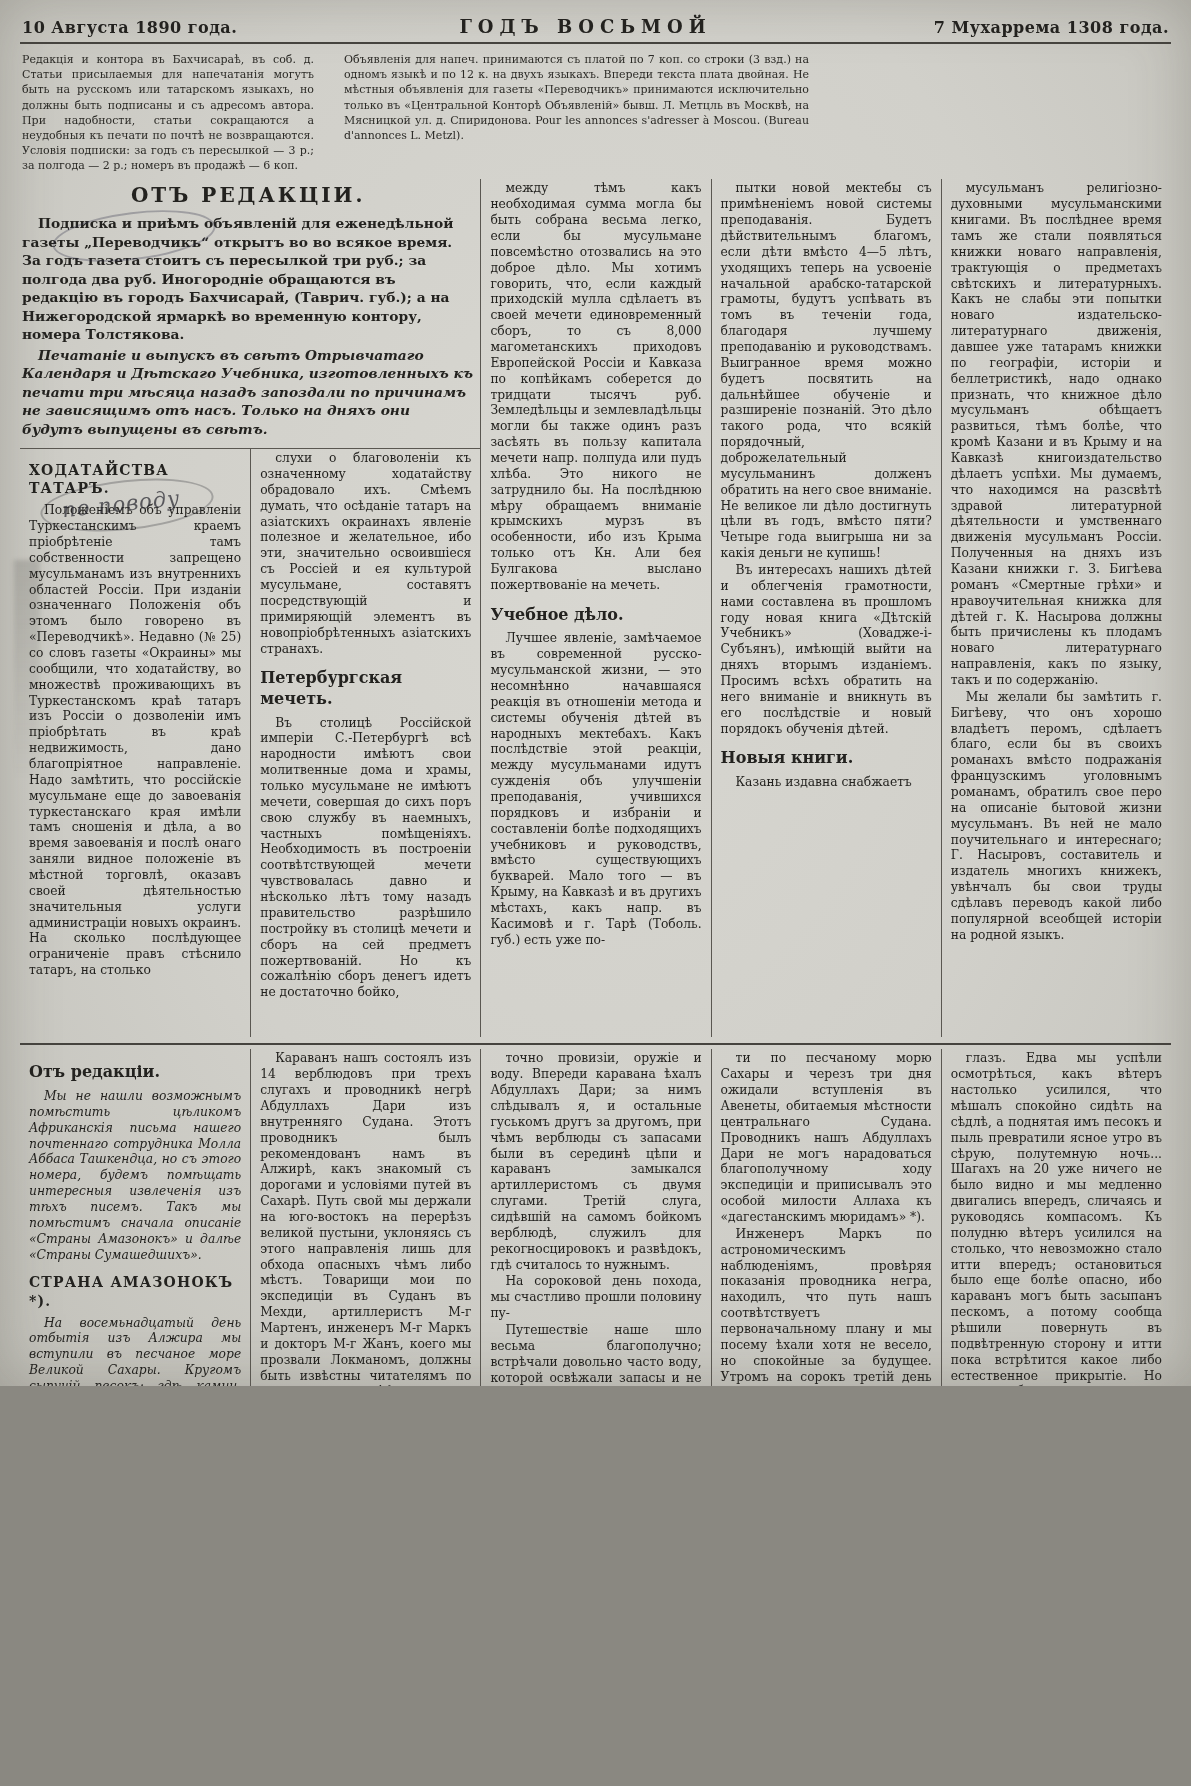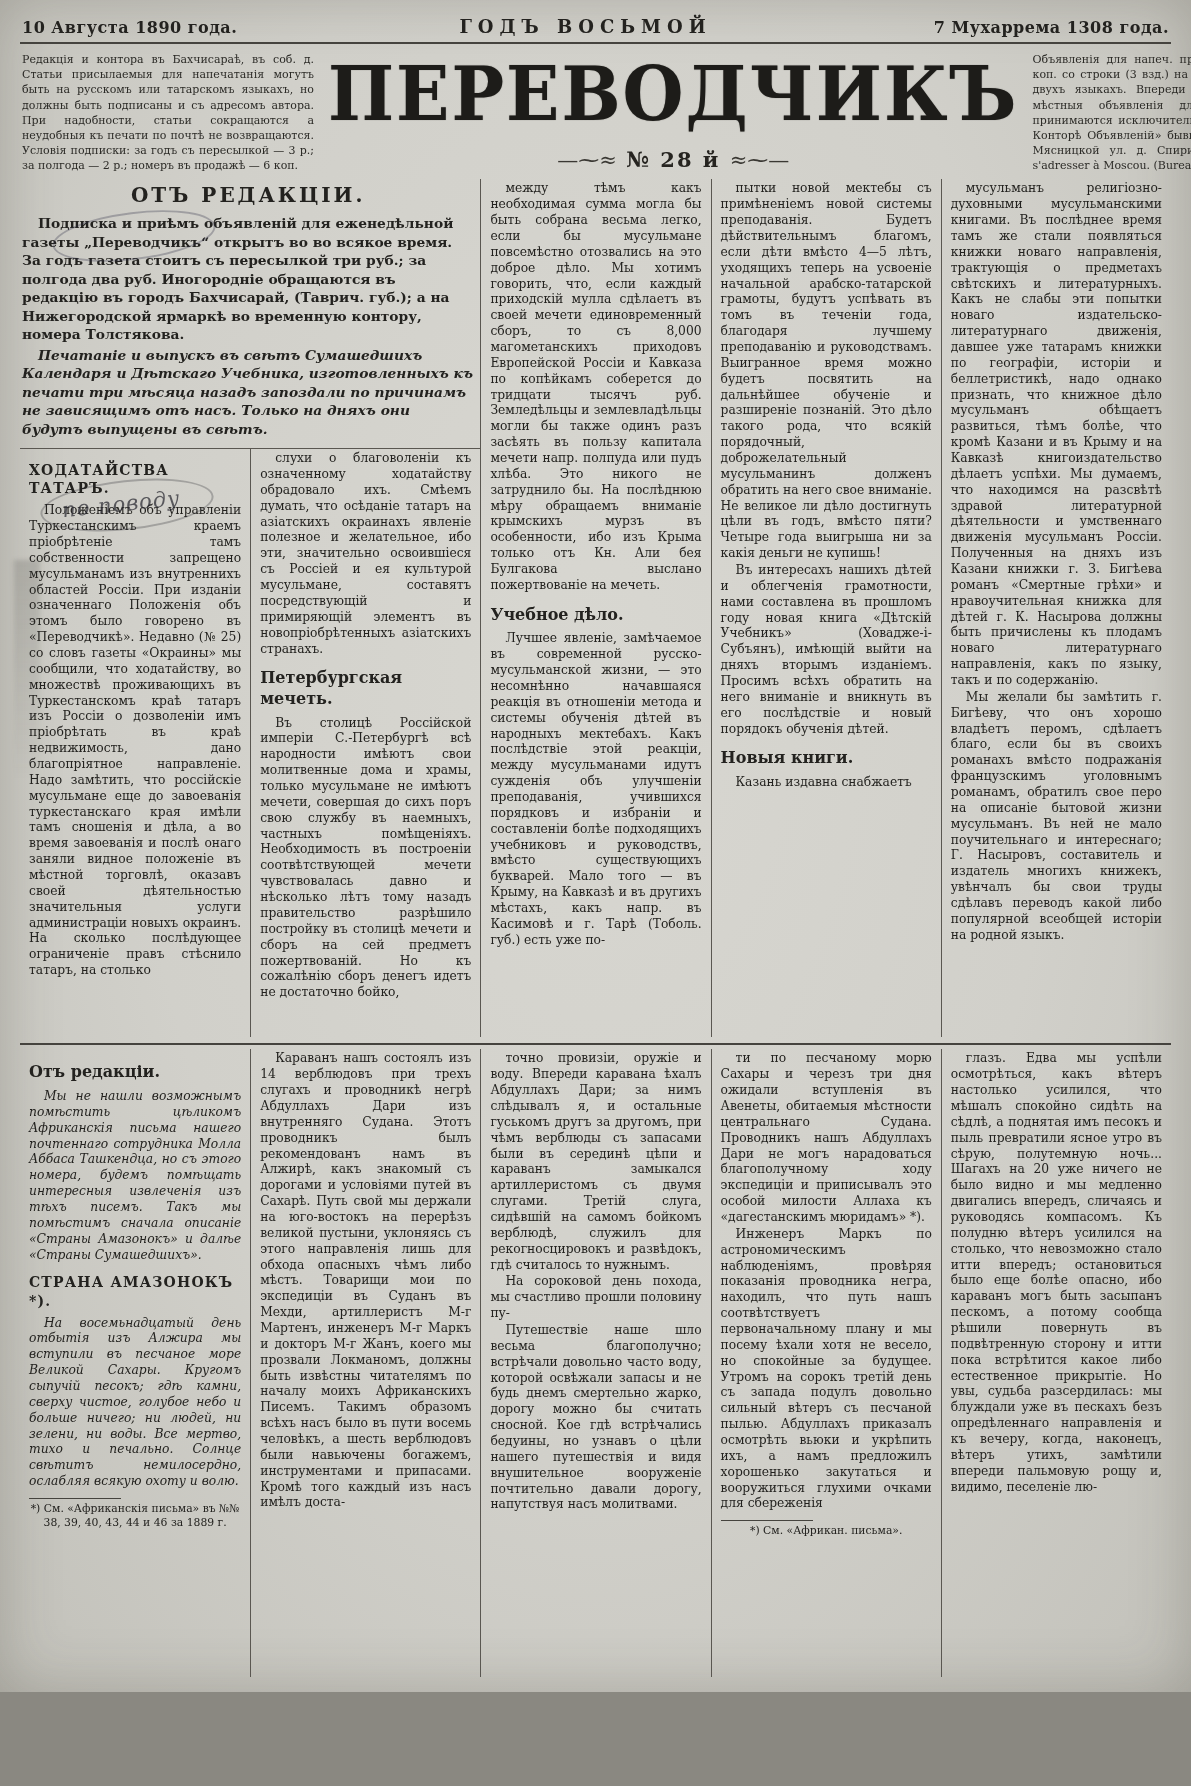--- a/index.html
+++ b/index.html
@@ -1,18 +1,18 @@
 <!DOCTYPE html>
 <html><head>
 <meta charset="utf-8">
 <style>
   html,body{margin:0;padding:0;background:#8a8881;}
   .sheet{
     position:relative;
-    width:1191px;height:1692px;
+    width:1191px;height:1386px;
     margin:0 auto;
     background:
       radial-gradient(ellipse at 50% 40%, #d8d7d1 0%, #d1d0ca 55%, #c2c1ba 100%);
     color:#23221f;
     font-family:"DejaVu Serif","Liberation Serif",serif;
     overflow:hidden;
     box-shadow:inset 0 0 60px rgba(60,55,45,.25);
   }
   .inner{padding:12px 20px 0 20px;}
 
@@ -20,21 +20,21 @@
   .hdr-row{
     display:flex;justify-content:space-between;align-items:flex-end;
     border-bottom:2px solid #45433e;
     padding:4px 2px 5px 2px;
   }
   .hdr-date{font-size:16px;font-weight:bold;letter-spacing:.5px;}
   .hdr-edition{font-size:18px;font-weight:bold;letter-spacing:6px;}
 
   
   .masthead{
-    display:grid;grid-template-columns:292px 1fr 330px;gap:14px;
+    display:grid;grid-template-columns:292px 1fr 330px;gap:30px;
     padding:8px 2px 2px 2px;align-items:start;
   }
   .notice{
     font-size:11px;line-height:1.38;text-align:justify;color:#2b2a26;
   }
   .mast-center{text-align:center;}
   .mast-title{
     font-size:70px;font-weight:bold;letter-spacing:2px;line-height:1.02;
     margin-top:6px;
     transform:scaleY(1.08);
@@ -125,40 +125,32 @@
   <div class="inner">
 
     <div class="hdr-row">
       <div class="hdr-date">10 Августа 1890 года.</div>
       <div class="hdr-edition">ГОДЪ ВОСЬМОЙ</div>
       <div class="hdr-date">7 Мухаррема 1308 года.</div>
     </div>
 
     <div class="masthead">
       <div class="notice">Редакція и контора въ Бахчисараѣ, въ соб. д. Статьи присылаемыя для напечатанія могутъ быть на русскомъ или татарскомъ языкахъ, но должны быть подписаны и съ адресомъ автора. При надобности, статьи сокращаются а неудобныя къ печати по почтѣ не возвращаются. Условія подписки: за годъ съ пересылкой — 3 р.; за полгода — 2 р.; номеръ въ продажѣ — 6 коп.</div>
-      <div class="mast-center">
-        <div class="mast-title">ПЕРЕВОДЧИКЪ</div>
-        <div class="issue-line">
-          <span class="issue-orn">—⁓≈</span>
-          <span>№ 28 й</span>
-          <span class="issue-orn">≈⁓—</span>
-        </div>
-      </div>
       <div class="notice">Объявленія для напеч. принимаются съ платой по 7 коп. со строки (3 взд.) на одномъ языкѣ и по 12 к. на двухъ языкахъ. Впереди текста плата двойная. Не мѣстныя объявленія для газеты «Переводчикъ» принимаются исключительно только въ «Центральной Конторѣ Объявленій» бывш. Л. Метцль въ Москвѣ, на Мясницкой ул. д. Спиридонова. Pour les annonces s'adresser à Moscou. (Bureau d'annonces L. Metzl).</div>
     </div>
 
 
     <div class="top-grid">
 
       <div class="span2">
         <div class="from-red">
           <div class="sec-head-big">ОТЪ РЕДАКЦІИ.</div>
           <div class="lede">
             <p>Подписка и приѣмъ объявленій для еженедѣльной газеты „Переводчикъ“ открытъ во во всякое время. За годъ газета стоитъ съ пересылкой три руб.; за полгода два руб. Иногородніе обращаются въ редакцію въ городъ Бахчисарай, (Таврич. губ.); а на Нижегородской ярмаркѣ во временную контору, номера Толстякова.</p>
-            <p class="it">Печатаніе и выпускъ въ свѣтъ Сумашедшихъ Календаря и Дѣтскаго Учебника, изготовленныхъ къ печати три мѣсяца назадъ запоздали по причинамъ не зависящимъ отъ насъ. Только на дняхъ они будутъ выпущены въ свѣтъ.</p>
+            <p class="it">Печатаніе и выпускъ въ свѣтъ Отрывчатаго Календаря и Дѣтскаго Учебника, изготовленныхъ къ печати три мѣсяца назадъ запоздали по причинамъ не зависящимъ отъ насъ. Только на дняхъ они будутъ выпущены въ свѣтъ.</p>
           </div>
         </div>
         <div class="inner-two">
           <div class="col body-text">
             <div class="sec-head">ХОДАТАЙСТВА ТАТАРЪ.</div>
             <p>Положеніемъ объ управленіи Туркестанскимъ краемъ пріобрѣтеніе тамъ собственности запрещено мусульманамъ изъ внутреннихъ областей Россіи. При изданіи означеннаго Положенія объ этомъ было говорено въ «Переводчикѣ». Недавно (№ 25) со словъ газеты «Окраины» мы сообщили, что ходатайству, во множествѣ проживающихъ въ Туркестанскомъ краѣ татаръ изъ Россіи о дозволеніи имъ пріобрѣтать въ краѣ недвижимость, дано благопріятное направленіе. Надо замѣтить, что россійскіе мусульмане еще до завоеванія туркестанскаго края имѣли тамъ сношенія и дѣла, а во время завоеванія и послѣ онаго заняли видное положеніе въ мѣстной торговлѣ, оказавъ своей дѣятельностью значительныя услуги администраціи новыхъ окраинъ. На сколько послѣдующее ограниченіе правъ стѣснило татаръ, на столько</p>
           </div>
           <div class="col bl body-text">
             <p>слухи о благоволеніи къ означенному ходатайству обрадовало ихъ. Смѣемъ думать, что осѣданіе татаръ на азіатскихъ окраинахъ явленіе полезное и желательное, ибо эти, значительно освоившіеся съ Россіей и ея культурой мусульмане, составятъ посредствующій и примиряющій элементъ въ новопріобрѣтенныхъ азіатскихъ странахъ.</p>
             <div class="sec-head-sm">Петербургская мечеть.</div>

